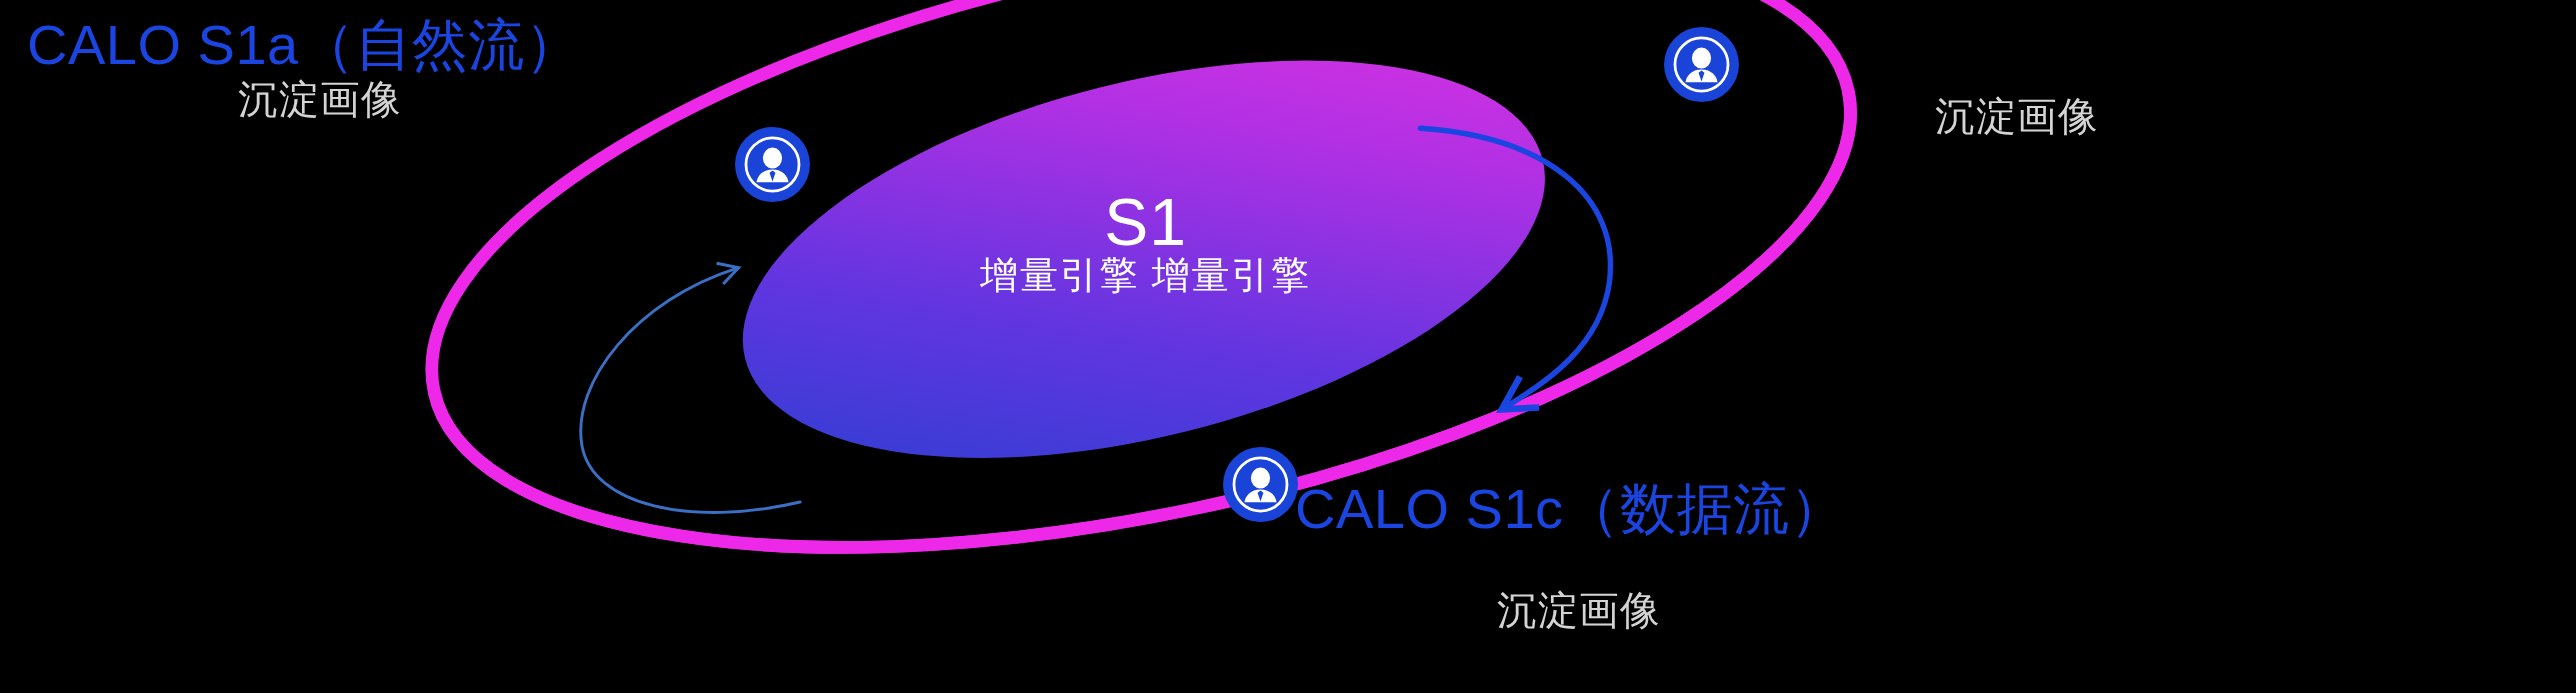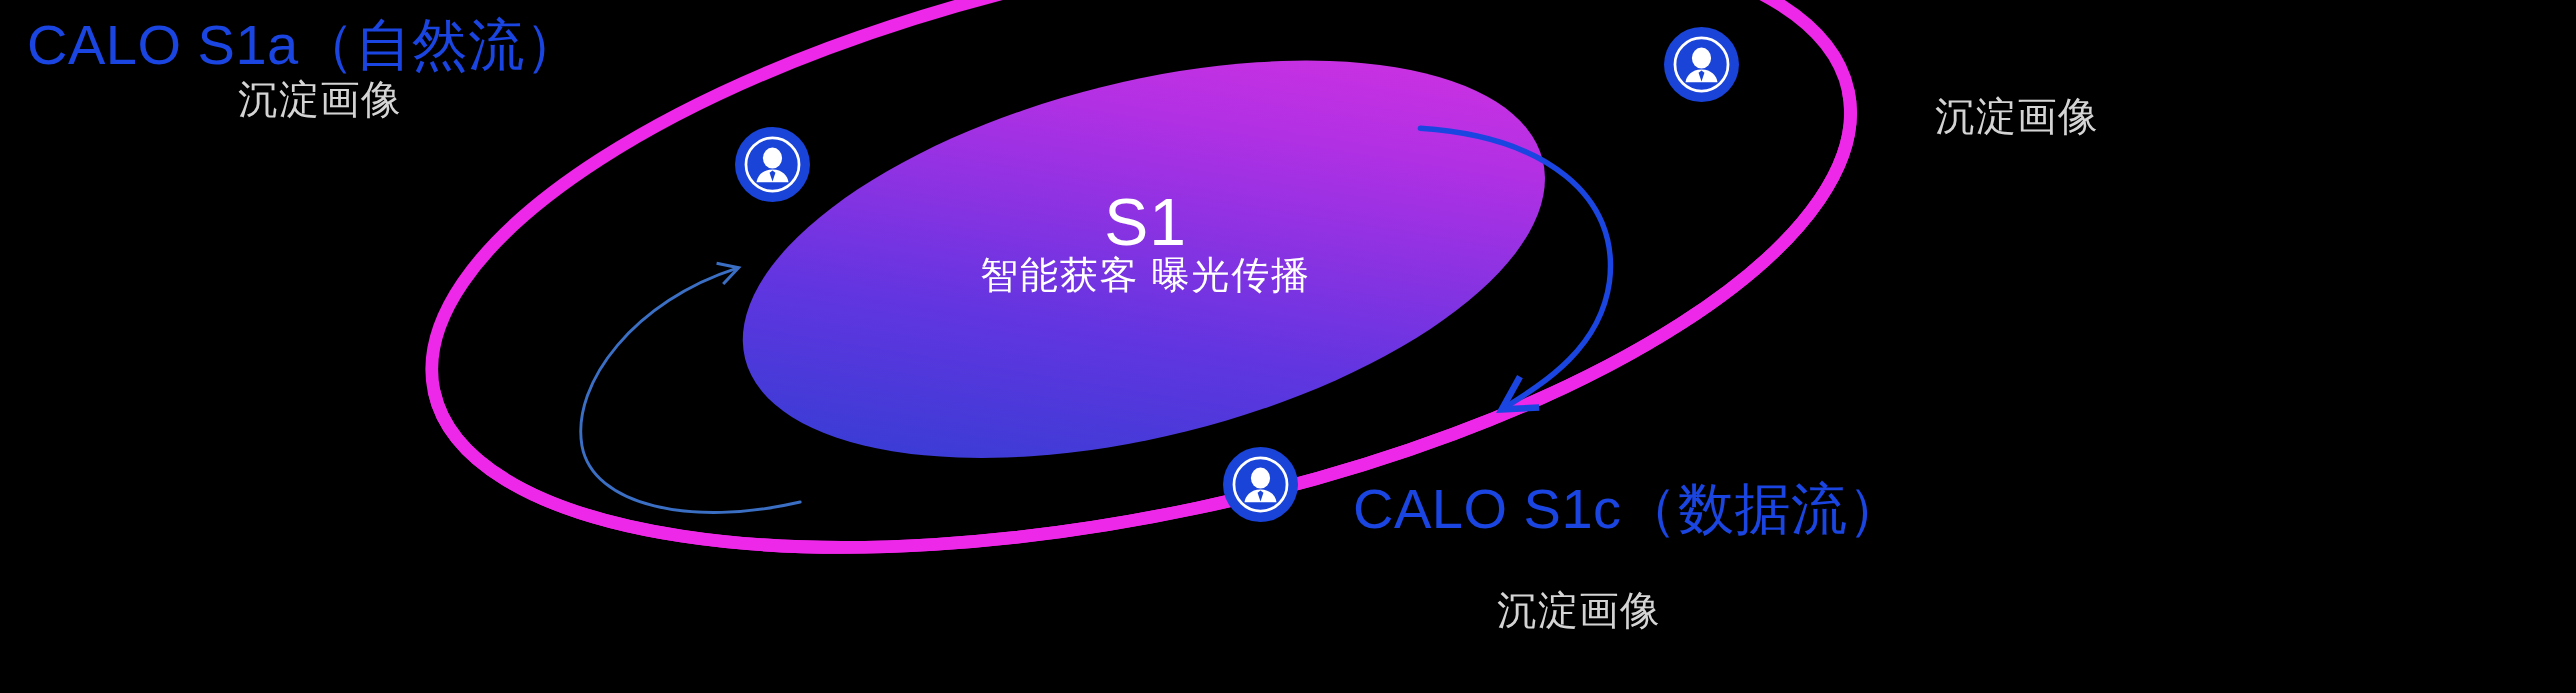--- a/index.html
+++ b/index.html
@@ -46,21 +46,21 @@
     letter-spacing: 0.9px;
   }
 
   
   #label-s1a-title { left: 27px;   top: 16.4px;  }
   #label-s1a-sub   { left: 238px;  top: 78px;  }
 
   #label-s1b-title { left: 1819px; top: 27px;  }
   #label-s1b-sub   { left: 1935px; top: 95px; }
 
-  #label-s1c-title { left: 1353px; top: 480px; }
+  #label-s1c-title { left: 1295px; top: 480px; }
   #label-s1c-sub   { left: 1497px; top: 589px; text-align: right; }
 
   
   .core-text {
     position: absolute;
     left: 891px;
     top: 189px;
     width: 509px;
     text-align: center;
     pointer-events: none;
@@ -179,21 +179,21 @@
       <g fill="#FFFFFF">
         <ellipse cx="41" cy="34" rx="10.5" ry="11.5"></ellipse>
         <path d="M41 46.5 c-11 0 -16.5 7.2 -17.5 13.8 h35 c-1 -6.6 -6.5 -13.8 -17.5 -13.8 z"></path>
       </g>
       <path d="M41 47.5 l-3.2 2.6 3.2 9.5 3.2 -9.5 z" fill="#1A43D8"></path>
     </svg>
   </div>
 
   <div class="core-text">
     <div class="core-title">S1</div>
-    <div class="core-sub">智能获客  曝光传播</div>
+    <div class="core-sub">增量引擎  增量引擎</div>
   </div>
 
   <div class="lbl lbl-title" id="label-s1a-title">CALO S1a（自然流）</div>
   <div class="lbl lbl-sub" id="label-s1a-sub">沉淀画像</div>
 
   <div class="lbl lbl-sub" id="label-s1b-sub">沉淀画像</div>
 
   <div class="lbl lbl-title" id="label-s1c-title">CALO S1c（数据流）</div>
   <div class="lbl lbl-sub" id="label-s1c-sub">沉淀画像</div>
 

